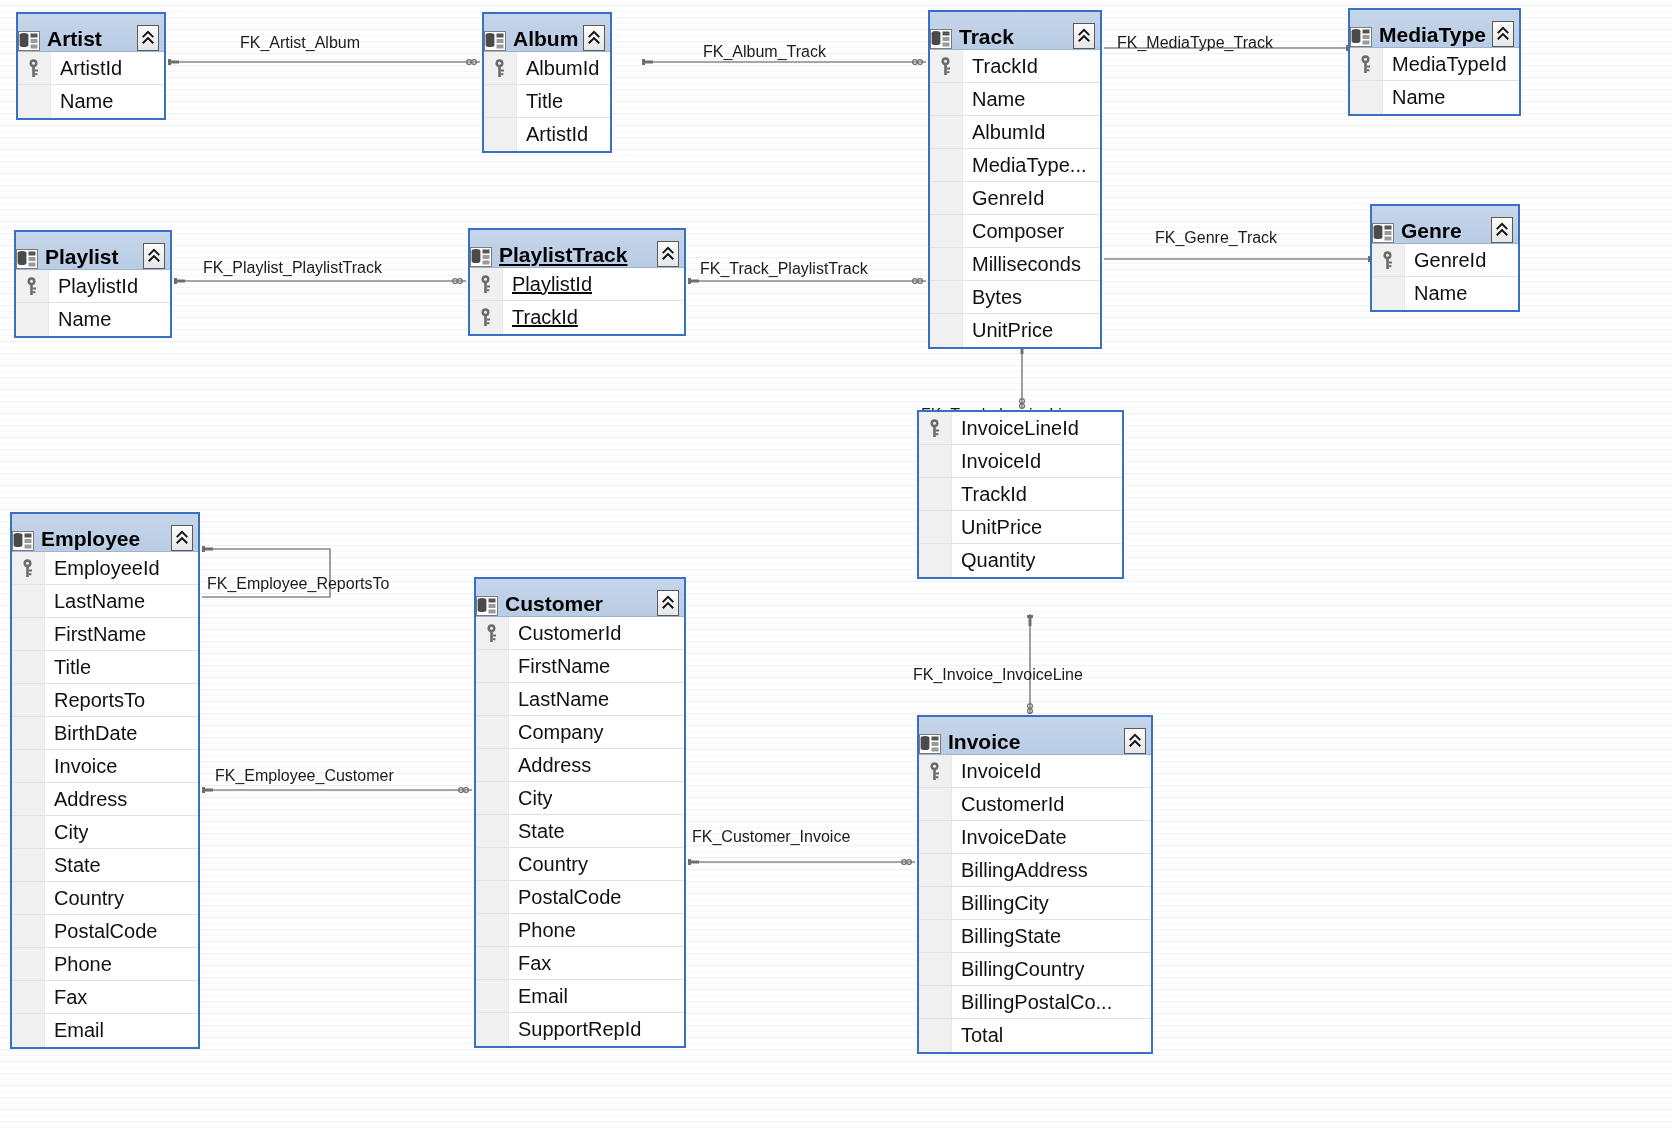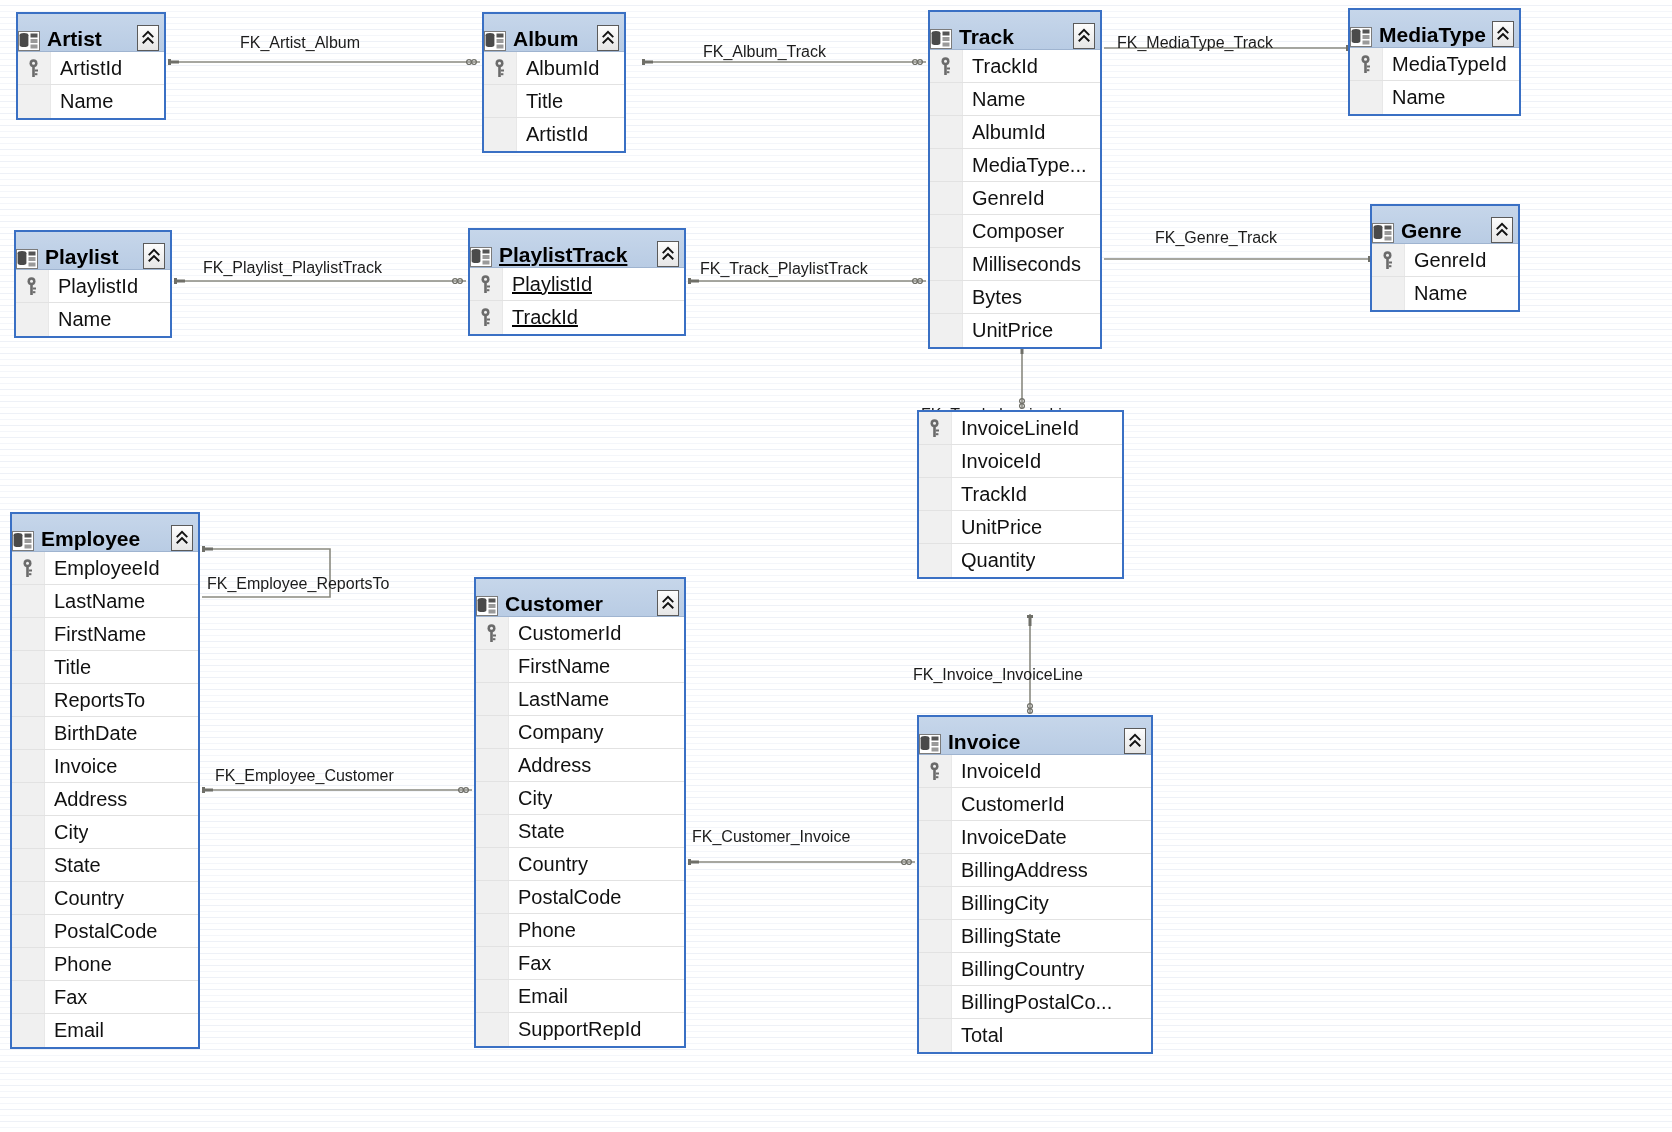--- a/index.html
+++ b/index.html
@@ -252,21 +252,21 @@
               </svg>
             </div>
             <div class="col-name">ArtistId</div>
           </div>
           <div class="row">
             <div class="gutter"></div>
             <div class="col-name">Name</div>
           </div>
         </div>
       </div>
-      <div class="tbl" style="left: 482px; top: 12px; width: 144px;">
+      <div class="tbl" style="left: 482px; top: 12px; width: 130px;">
         <div class="tbl-header">
           <svg class="tbl-icon" viewBox="0 0 22 20">
             <rect x="0.5" y="0.5" width="21" height="19" fill="#ffffff" stroke="#7b7b7b"></rect>
             <ellipse cx="6" cy="4" rx="4.4" ry="2.1" fill="#4a4a4a"></ellipse>
             <path d="M1.6,4 L1.6,14 A4.4,2.1 0 0 0 10.4,14 L10.4,4 Z" fill="#4a4a4a"></path>
             <rect x="12.5" y="2.5" width="7" height="4" fill="#555555"></rect>
             <rect x="12.5" y="8" width="7" height="4" fill="#9a9a9a"></rect>
             <rect x="12.5" y="13.5" width="7" height="4" fill="#9a9a9a"></rect>
           </svg>
           <span class="tbl-title">Album</span>

